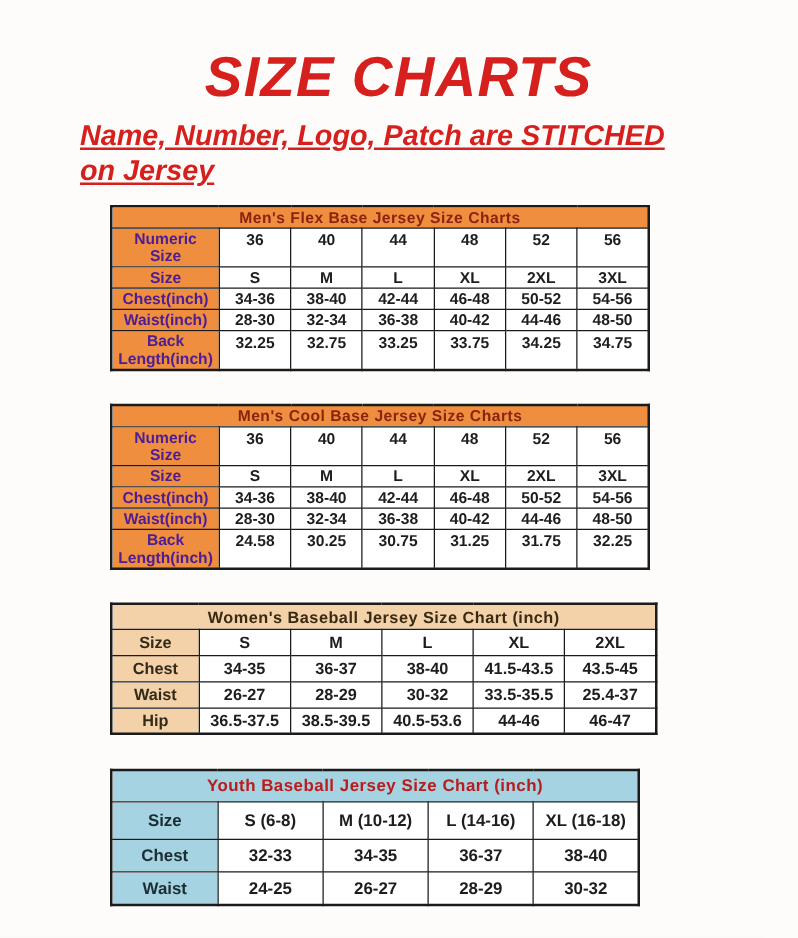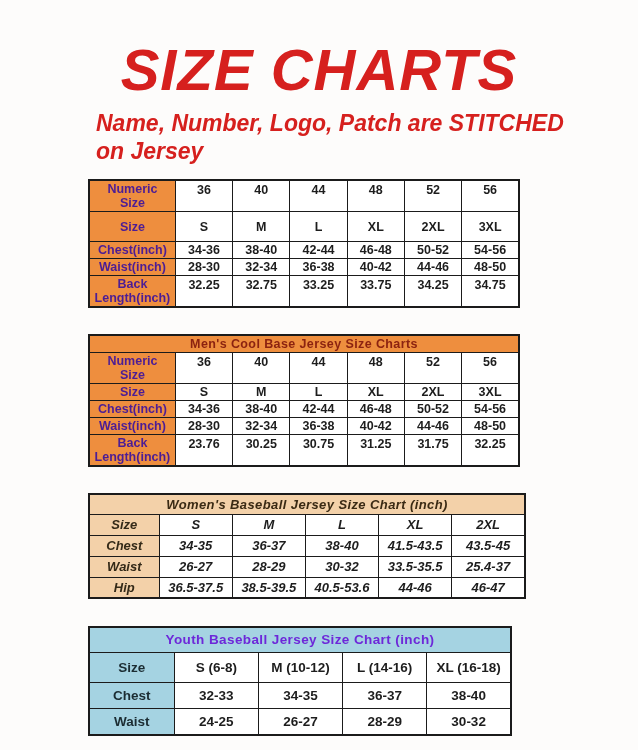--- a/index.html
+++ b/index.html
@@ -13,33 +13,34 @@
     position:relative;
     width:638px;height:750px;
     background:#fdfcfb;
     box-sizing:border-box;
   }
   
   h1.main-title{
     margin:0;
     padding-top:36px;
     text-align:center;
-    font-size:58px;
+    font-size:45px;
     font-style:italic;
     font-weight:bold;
     letter-spacing:1px;
     color:#d6201e;
   }
   .subtitle{
-    margin:6px 40px 0 96px;
+    margin:6px 40px 0 64px;
     font-size:23px;
     font-style:italic;
     font-weight:bold;
     line-height:1.22;
     color:#d6201e;
+    text-decoration:underline;
   }
   
   table.size-table{
     border-collapse:collapse;
     table-layout:fixed;
     margin-left:88px;
     border:2px solid #1b1b1b;
     background:#ffffff;
   }
   table.size-table td{
@@ -52,37 +53,37 @@
   }
   td.title-cell{ font-size:12.5px; letter-spacing:.4px; }
   td.label-cell{ white-space:pre-line; line-height:14px; }
   td.data-cell{ background:#ffffff; color:#1d1d1d; }
   td.data-cell.vtop{ vertical-align:top; padding-top:2px;text-align:center; }
   
   .theme-orange td.title-cell{ background:#ee8e3e; color:#8c2310; }
   .theme-orange td.label-cell{ background:#ee8e3e; color:#4c1d95; }
   .theme-peach td.title-cell{ background:#f3d1a9; color:#3a2a14; }
   .theme-peach td.label-cell{ background:#f3d1a9; color:#342a18; }
-  .theme-blue td.title-cell{ background:#a5d3e2; color:#6d28d9; }
+  .theme-blue td.title-cell{ background:#a5d3e2; color:#b91c1c; }
   .theme-blue td.label-cell{ background:#a5d3e2; color:#1c2d33; }
   
   .t-men{ width:432px; margin-top:14px; }
   .t-men td{ font-size:12.5px; line-height:14px; }
   .t-men col.c-label{ width:86px; }
   .t-men col.c-data{ width:57px; }
   .t-men tbody tr:nth-child(1){ height:14px; }
   .t-men tbody tr:nth-child(2){ height:30px; }
   .t-men tbody tr:nth-child(3),
   .t-men tbody tr:nth-child(4),
   .t-men tbody tr:nth-child(5){ height:16px; }
   .t-men tbody tr:nth-child(6){ height:28px; }
   .t-men.second{ margin-top:26px; }
   
   .t-women{ width:438px; margin-top:26px; }
-  .t-women td{ font-size:13px; line-height:15px;font-style:italic; }
+  .t-women td{ font-size:13px; line-height:15px; }
   .t-women col.c-label{ width:70px; }
   .t-women col.c-data{ width:73px; }
   .t-women tbody tr:nth-child(1){ height:20px; }
   .t-women tbody tr{ height:21px; }
   
   .t-youth{ width:424px; margin-top:27px; }
   .t-youth td{ font-size:13.5px; line-height:15px; }
   .t-youth col.c-label{ width:85px; }
   .t-youth col.c-data{ width:84px; }
   .t-youth tbody tr:nth-child(1){ height:25px; }
@@ -107,20 +108,23 @@
         <col class="c-label">
         <col class="c-data">
         <col class="c-data">
         <col class="c-data">
         <col class="c-data">
         <col class="c-data">
         <col class="c-data">
       </colgroup>
       <tbody>
         <tr>
+          <td colspan="7" class="title-cell">Men's Flex Base Jersey Size Charts</td>
+        </tr>
+        <tr>
           <td class="label-cell">Numeric
 Size</td>
           <td class="data-cell vtop">36</td>
           <td class="data-cell vtop">40</td>
           <td class="data-cell vtop">44</td>
           <td class="data-cell vtop">48</td>
           <td class="data-cell vtop">52</td>
           <td class="data-cell vtop">56</td>
         </tr>
         <tr>
@@ -210,21 +214,21 @@
           <td class="data-cell">28-30</td>
           <td class="data-cell">32-34</td>
           <td class="data-cell">36-38</td>
           <td class="data-cell">40-42</td>
           <td class="data-cell">44-46</td>
           <td class="data-cell">48-50</td>
         </tr>
         <tr>
           <td class="label-cell">Back
 Length(inch)</td>
-          <td class="data-cell vtop">23.76</td>
+          <td class="data-cell vtop">24.58</td>
           <td class="data-cell vtop">30.25</td>
           <td class="data-cell vtop">30.75</td>
           <td class="data-cell vtop">31.25</td>
           <td class="data-cell vtop">31.75</td>
           <td class="data-cell vtop">32.25</td>
         </tr>
       </tbody>
     </table>
 
   <table class="size-table theme-peach t-women">

